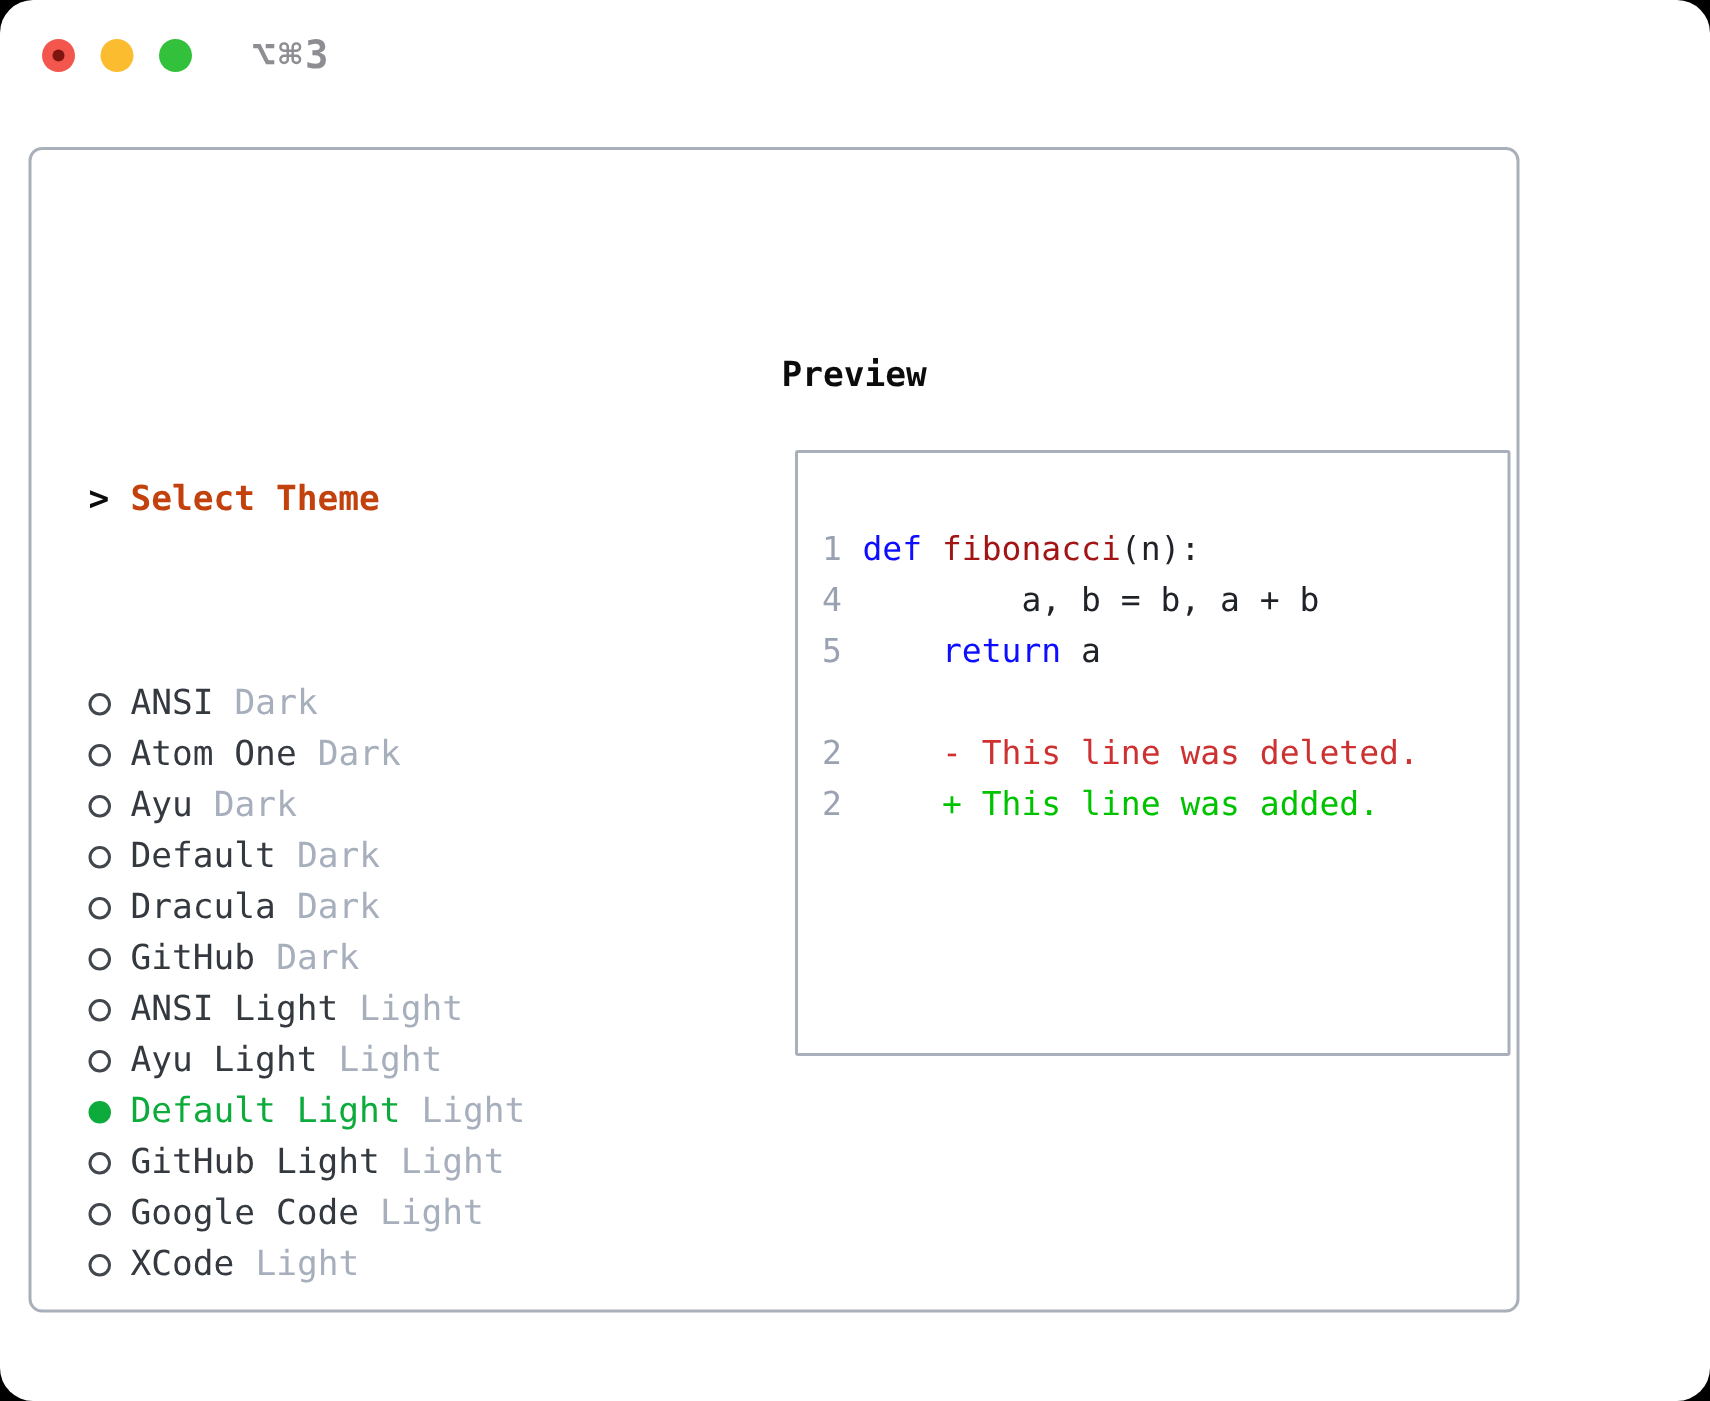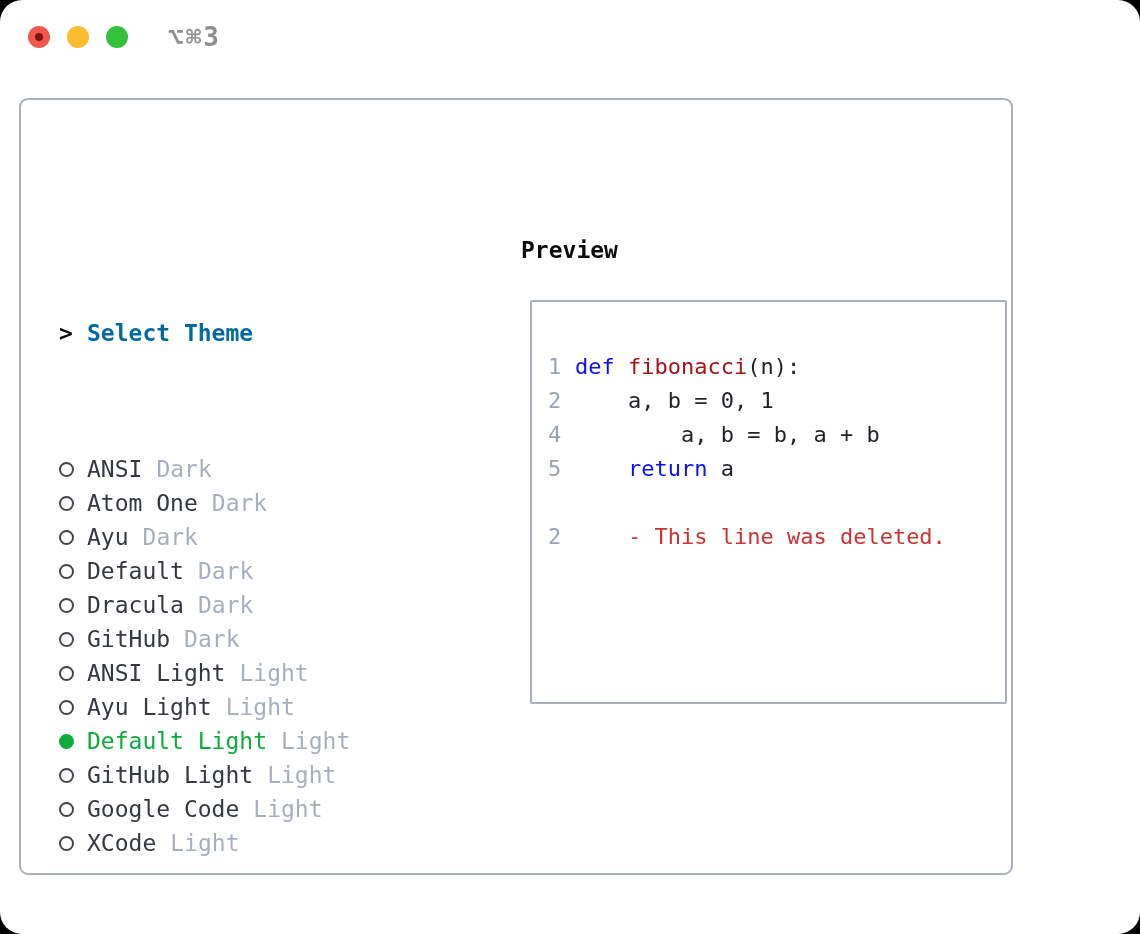--- a/index.html
+++ b/index.html
@@ -16,21 +16,21 @@
   .traffic.max{left:106px;background:#33c13c;}
   .win-title{position:absolute;left:168px;top:22px;font-size:26px;font-weight:600;color:#8d8d92;letter-spacing:2px;font-family:"DejaVu Sans Mono","DejaVu Sans",monospace;}
 
   
   .panel{position:absolute;left:19px;top:98px;width:994px;height:777px;border:2px solid #a9b0ba;border-radius:9px;background:#fff;}
 
   
   .left-col{position:absolute;left:38px;top:148px;font-size:23px;line-height:34px;white-space:pre;}
   .row{display:flex;align-items:center;height:34px;}
   .prompt-col{display:inline-block;width:28px;color:#0c0c0c;font-weight:bold;}
-  .heading{color:#0369a1;font-weight:bold;}
+  .heading{color:#c2410c;font-weight:bold;}
   .radio{flex:0 0 auto;width:15px;height:15px;border-radius:50%;border:2px solid #41474d;margin-right:13px;}
   .row.selected .radio{background:#0cab3b;border-color:#0cab3b;}
   .t-name{color:#34393f;margin-right:14px;}
   .row.selected .t-name{color:#0cab3b;}
   .t-variant{color:#a7afbd;}
 
   
   .preview-heading{position:absolute;left:500px;top:133px;height:34px;line-height:34px;font-size:23px;font-weight:bold;color:#0c0c0c;}
   .preview-box{position:absolute;left:509px;top:200px;width:477px;height:404px;border:2px solid #a9b0ba;border-radius:2px;background:#fff;padding:48px 0 0 16px;overflow:hidden;}
   .pv-line{height:34px;line-height:34px;font-size:22px;white-space:pre;}
@@ -71,21 +71,21 @@
 
       
 
       
     </div>
 
     <div class="preview-heading">Preview</div>
 
     <div class="preview-box">
         <div class="pv-line"><span class="ln">1</span><span class="seg-kw">def</span><span class="seg-code"> </span><span class="seg-fn">fibonacci</span><span class="seg-code">(n):</span></div>
-        <div class="pv-line"><span class="ln">2</span><span class="seg-code">    a, b = 0, 1</span></div>
         <div class="pv-line"><span class="ln">4</span><span class="seg-code">        a, b = b, a + b</span></div>
         <div class="pv-line"><span class="ln">5</span><span class="seg-code">    </span><span class="seg-kw">return</span><span class="seg-code"> a</span></div>
         <div class="pv-line"><span class="ln"></span></div>
         <div class="pv-line"><span class="ln">2</span><span class="seg-deleted">    - This line was deleted.</span></div>
+        <div class="pv-line"><span class="ln">2</span><span class="seg-added">    + This line was added.</span></div>
       </div>
 
   </div>
 </div>
 
 </body></html>

